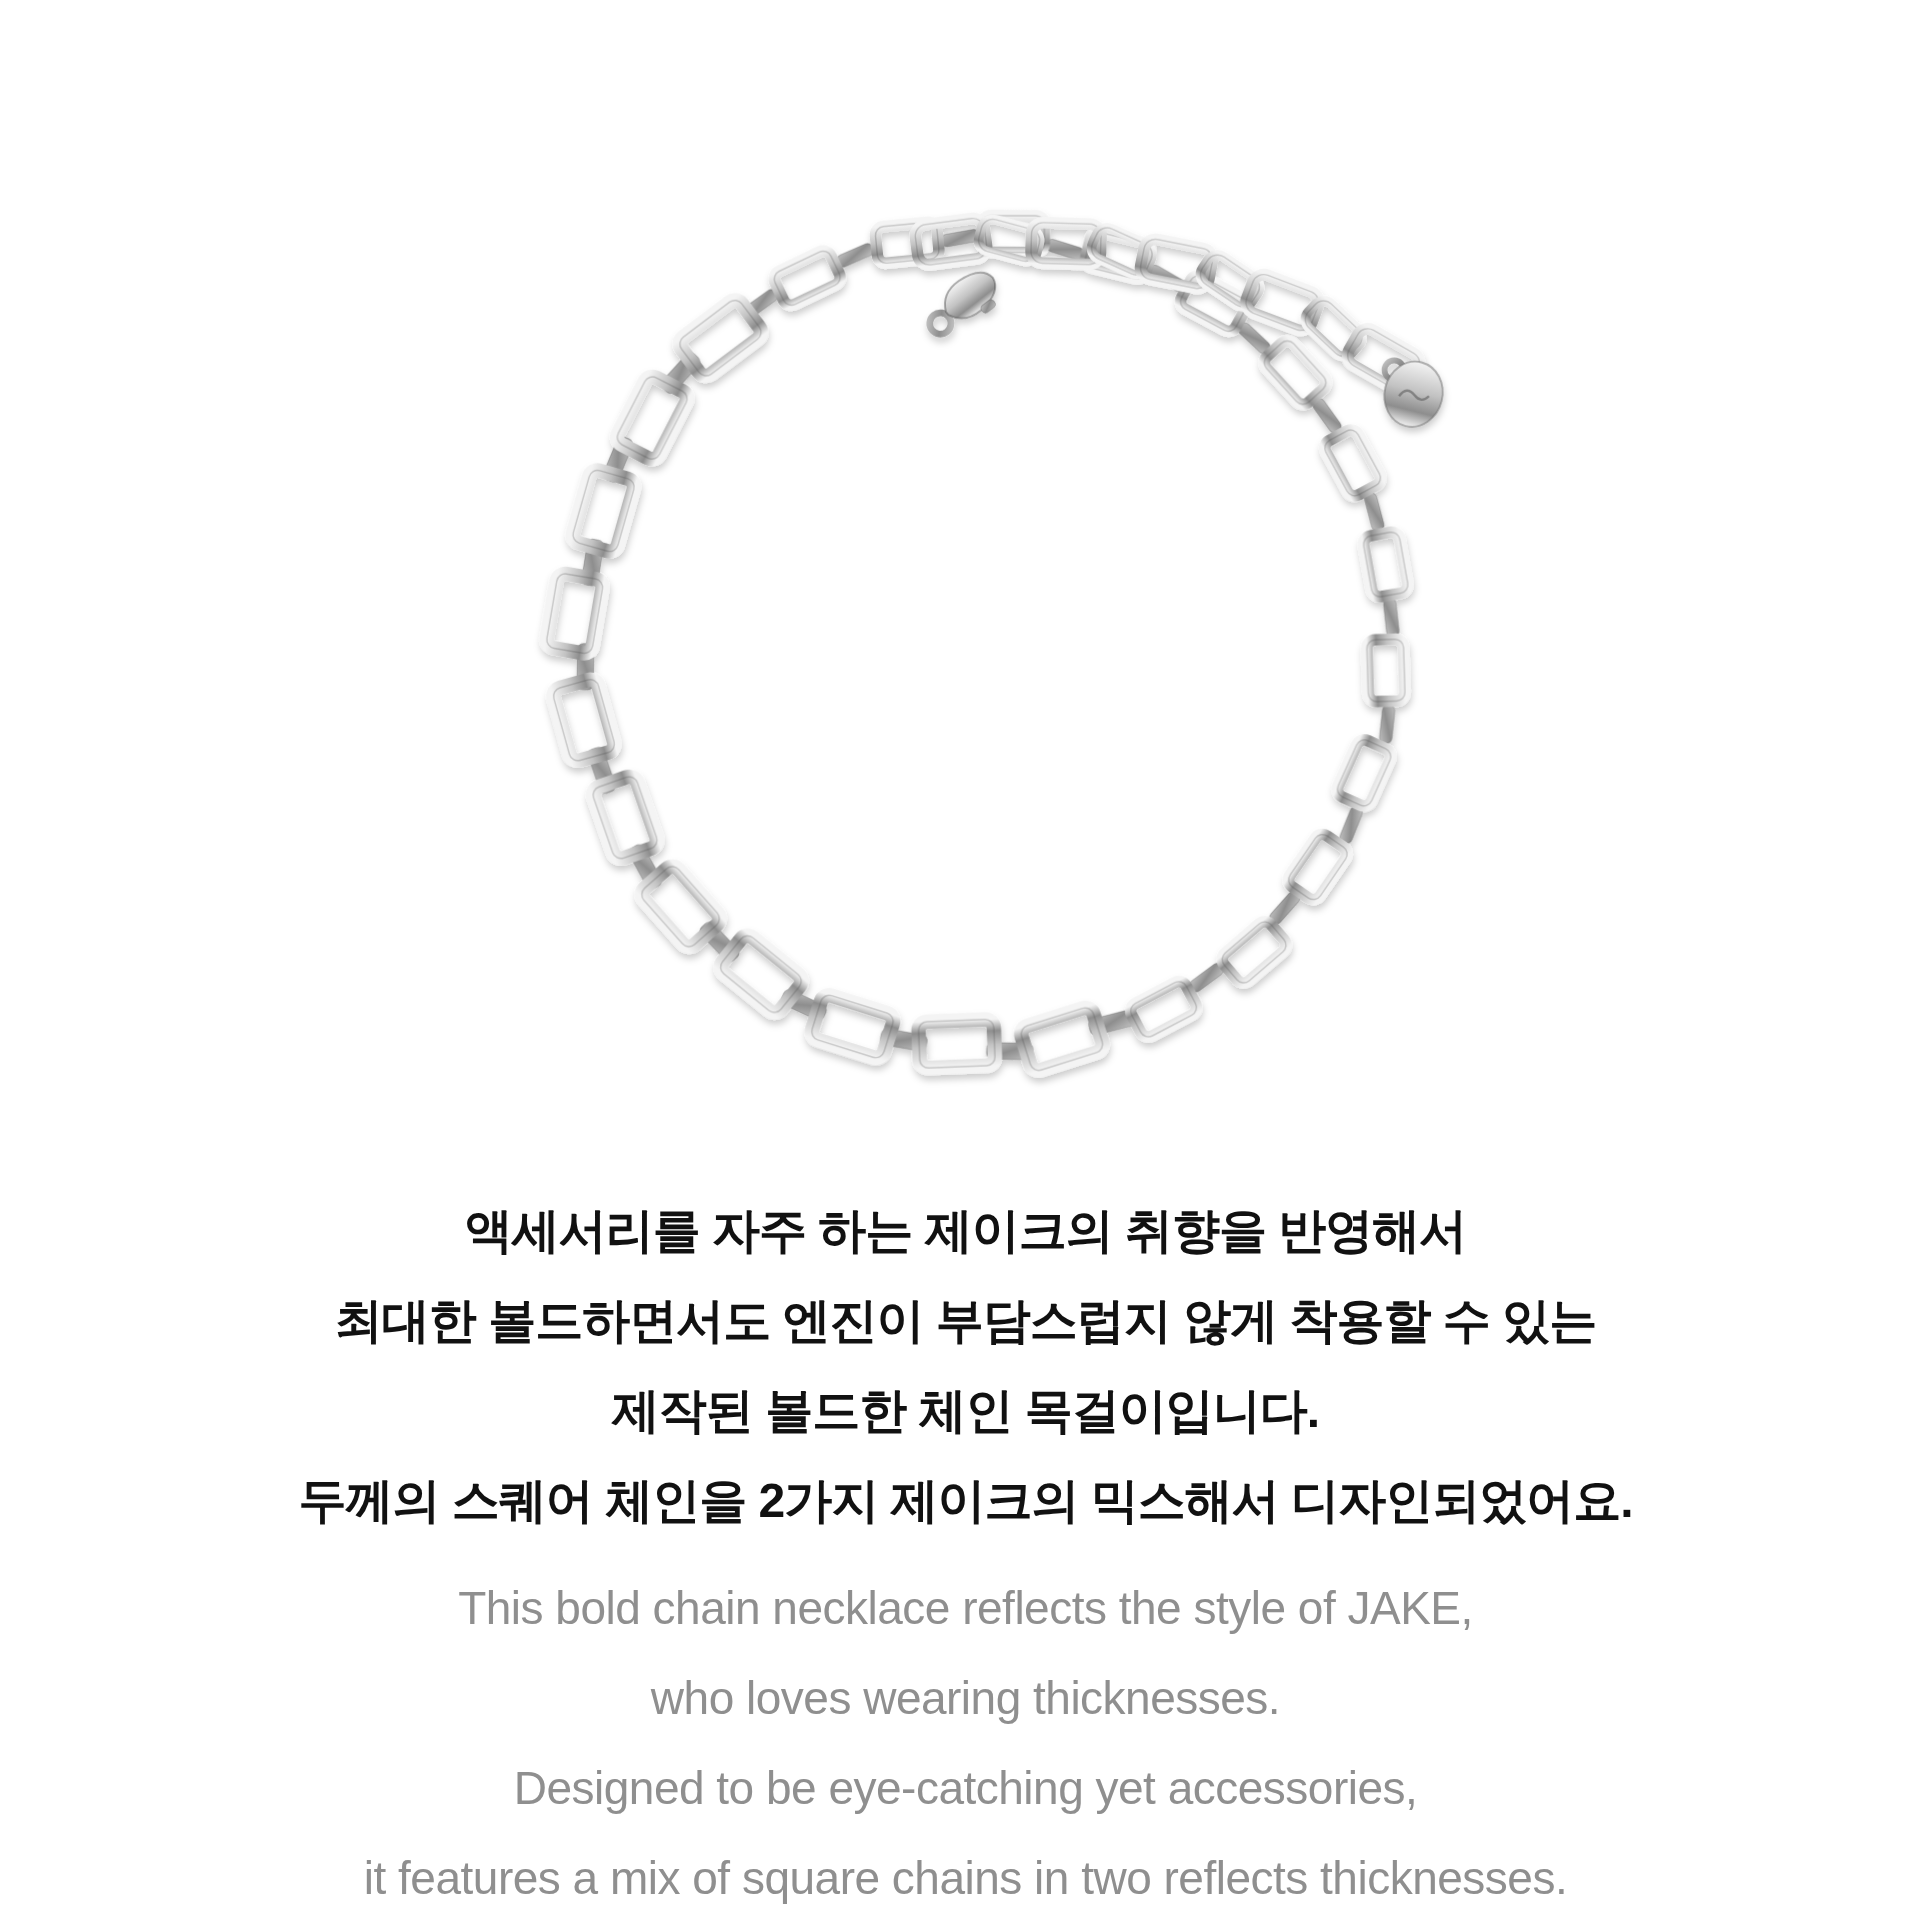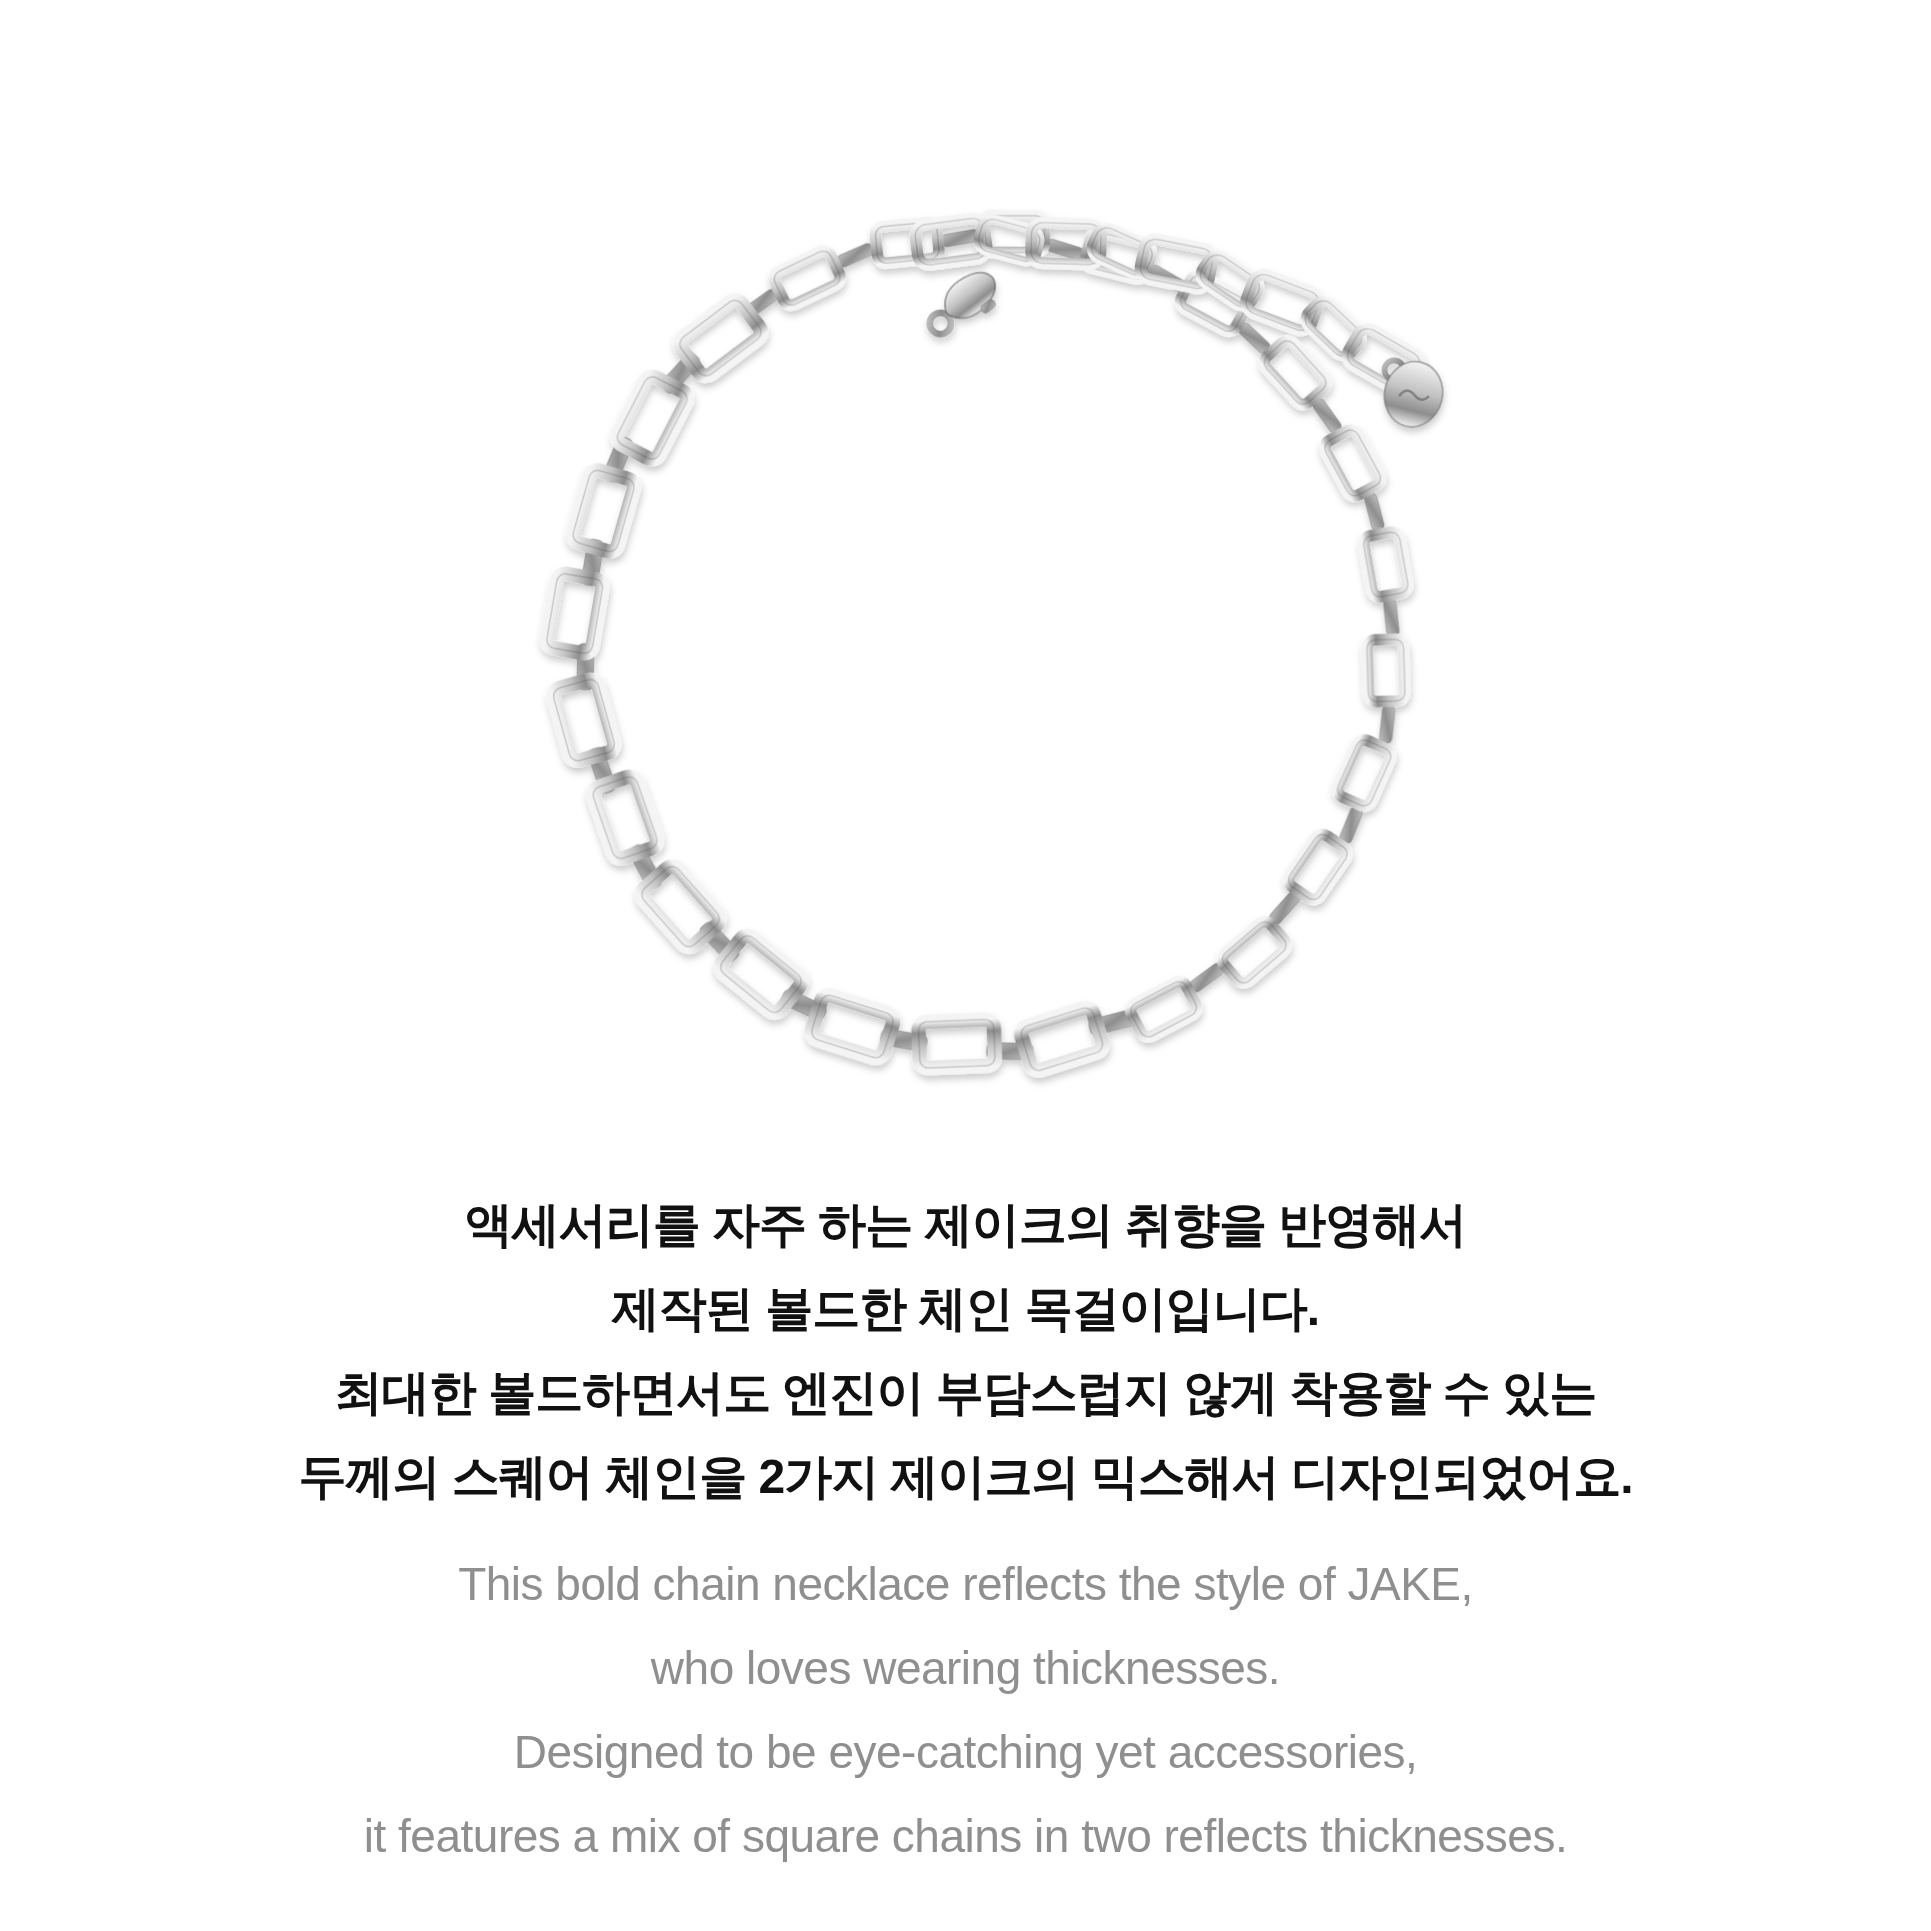--- a/index.html
+++ b/index.html
@@ -19,21 +19,21 @@
     font-family:"Liberation Sans","DejaVu Sans",sans-serif;
   }
   .photo-wrap{
     position:absolute;left:0;top:0;width:1931px;height:1188px;
   }
   .photo-wrap svg{display:block;width:100%;height:100%;}
   .desc{
     position:absolute;left:0;right:0;top:1178px;
     text-align:center;
   }
-  .desc p{margin:10px;}
+  .desc p{margin:16px;}
   .ko p{
     font-size:48px;
     font-weight:800;
     line-height:74px;
     letter-spacing:-1px;
     color:var(--ko-color);
   }
   .en{margin-top:33px;}
   .en p{
     font-size:46px;
@@ -173,22 +173,22 @@
             <ellipse cx="1464" cy="408" rx="30" ry="34" transform="rotate(14 1464 408)" fill="url(#gSilver)" stroke="rgba(110,110,110,0.5)" stroke-width="2"></ellipse>
             <path d="M 1449 410 q 8 -11 16 -1 q 7 9 15 1" fill="none" stroke="rgba(100,100,100,0.65)" stroke-width="2.5"></path>
           </g>
       </g>
     </svg>
   </div>
 
   <div class="desc">
     <div class="ko">
       <p>액세서리를 자주 하는 제이크의 취향을 반영해서</p>
+      <p>최대한 볼드하면서도 엔진이 부담스럽지 않게 착용할 수 있는</p>
       <p>제작된 볼드한 체인 목걸이입니다.</p>
-      <p>최대한 볼드하면서도 엔진이 부담스럽지 않게 착용할 수 있는</p>
       <p>두께의 스퀘어 체인을 2가지 제이크의 믹스해서 디자인되었어요.</p>
     </div>
     <div class="en">
       <p>This bold chain necklace reflects the style of JAKE,</p>
       <p>who loves wearing thicknesses.</p>
       <p>Designed to be eye-catching yet accessories,</p>
       <p>it features a mix of square chains in two reflects thicknesses.</p>
     </div>
   </div>
 

